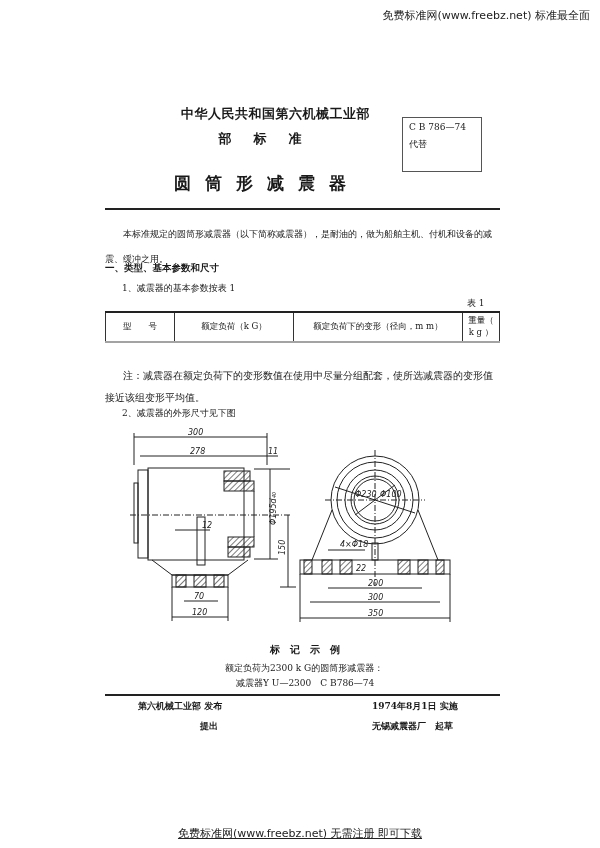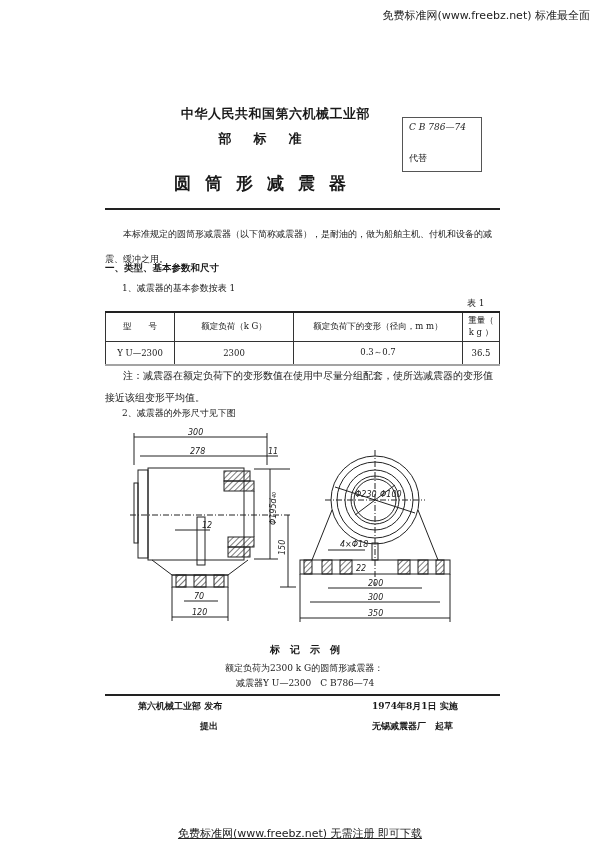--- a/index.html
+++ b/index.html
@@ -5,21 +5,21 @@
   html, body { margin:0; padding:0; background:#ffffff; }
   body { width:600px; height:848px; position:relative; overflow:hidden;
          font-family:"DejaVu Serif", "Liberation Serif", serif; color:#1a1a1a; }
   .abs { position:absolute; }
   .wm-top { top:8px; right:10px; font-family:"DejaVu Sans", sans-serif; font-size:11px; color:#222; }
   .wm-bot { top:826px; left:0; width:600px; text-align:center; font-family:"DejaVu Sans", sans-serif; font-size:11px; color:#222;text-decoration:underline; }
   .ministry { top:105px; left:150px; width:220px; text-align:right; font-weight:bold; font-size:13px; letter-spacing:0.5px; }
   .std-type { top:130px; left:150px; width:220px; text-align:center; font-weight:bold; font-size:13px; letter-spacing:22px; padding-left:22px; box-sizing:border-box; }
   .doc-title { top:172px; left:150px; width:220px; text-align:center; font-weight:bold; font-size:17px; letter-spacing:14px; padding-left:14px; box-sizing:border-box; }
   .codebox { top:117px; left:402px; width:80px; height:55px; border:1px solid #555; box-sizing:border-box; padding:4px 6px; font-size:9px; }
-  .codebox .code { display:block; margin-bottom:20px;font-style:italic; }
+  .codebox .code { display:block; margin-bottom:6px; }
   .rule { left:105px; width:395px; background:#222; }
   .intro { top:222px; left:105px; width:395px; font-size:9px; line-height:25px; text-indent:18px; }
   .section { top:262px; left:105px; width:395px; font-weight:bold; font-size:9.5px; }
   .item1 { top:282px; left:122px; font-size:9px; }
   .tbl-label { top:297px; left:467px; font-size:9px; }
   table.params { position:absolute; top:311px; left:105px; width:395px; border-collapse:collapse; font-size:8.5px; }
   table.params td { border:1px solid #333; height:22px; text-align:center; padding:0 4px; }
   table.params tr:first-child td { height:28px; }
   table.params { border-top:2px solid #222; border-bottom:2px solid #a3a3a3; }
   .note { top:365px; left:105px; width:395px; font-size:10px; line-height:22px; text-indent:18px; }
@@ -56,26 +56,20 @@
 <div class="abs item1">1、减震器的基本参数按表 1</div>
 <div class="abs tbl-label">表 1</div>
 
 <table class="params">
   <tbody>
       <tr>
     <td style="width:60px">型　　号</td>
     <td style="width:110px">额定负荷（k G）</td>
     <td style="width:160px">额定负荷下的变形（径向，m m）</td>
     <td>重量（ k g ）</td>
-  </tr>
-  <tr>
-    <td>Y U—2300</td>
-    <td>2300</td>
-    <td>0.3～0.7</td>
-    <td>36.5</td>
   </tr>
 </tbody>
   </table>
 
 <div class="abs note">注：减震器在额定负荷下的变形数值在使用中尽量分组配套，使所选减震器的变形值接近该组变形平均值。</div>
 <div class="abs item2">2、减震器的外形尺寸见下图</div>
 
 <svg class="drawing" width="340" height="210" viewBox="0 0 340 210" fill="none" stroke="#222" stroke-width="1">
   <defs>
     <pattern id="hatch" width="4" height="4" patternUnits="userSpaceOnUse" patternTransform="rotate(45)">

